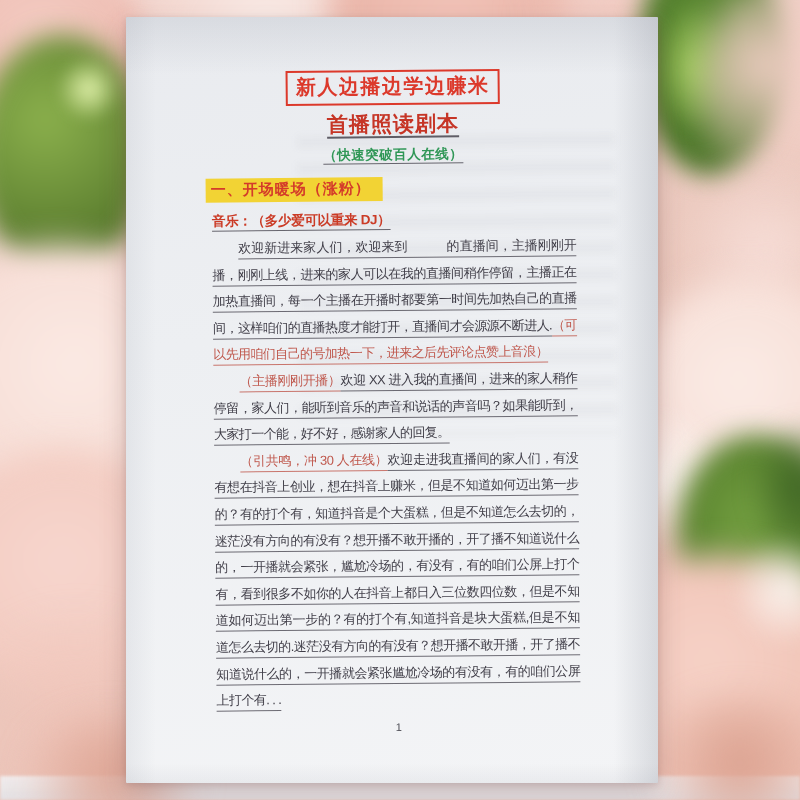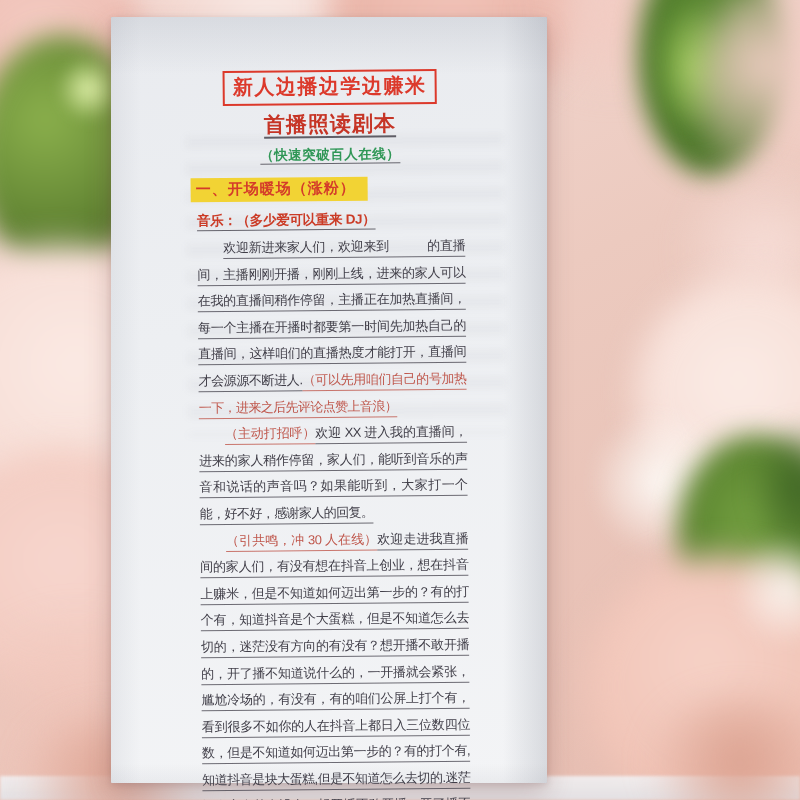--- a/index.html
+++ b/index.html
@@ -33,21 +33,21 @@
   .b19{left:645px;top:695px;width:190px;height:135px;background:radial-gradient(circle,#daa08e,rgba(218,160,142,0) 80%);z-index:2;}
   .b20{left:738px;top:538px;width:95px;height:105px;background:radial-gradient(circle,#faf3ee,rgba(250,243,238,0) 80%);filter:blur(10px);}
   
   .table-band{
     position:absolute;left:0;top:776px;width:800px;height:24px;z-index:1;
     background:linear-gradient(to bottom,#f3f6f9,#e2e8ee);
     opacity:.82;filter:blur(1.5px);
   }
   
   .paper{
-    position:absolute;left:111px;top:17px;width:436px;height:766px;z-index:3;
+    position:absolute;left:126px;top:17px;width:532px;height:766px;z-index:3;
     background:linear-gradient(172deg,#e9ebef 0%,#edeff2 40%,#f3f4f6 100%);
     box-shadow:0 10px 26px rgba(110,70,70,.28),0 2px 6px rgba(110,70,70,.18);
     border-radius:1px;
   }
   .paper::after{
     content:"";position:absolute;inset:0;pointer-events:none;
     background:
       linear-gradient(to bottom,rgba(148,153,165,.20),rgba(148,153,165,0) 58px),
       linear-gradient(to left,rgba(138,143,155,.26),rgba(138,143,155,0) 44px),
       linear-gradient(to right,rgba(138,143,155,.12),rgba(138,143,155,0) 30px),
@@ -150,20 +150,20 @@
       <div class="headw">
         <span class="hl">一、开场暖场（涨粉）</span>
       </div>
 
       <div class="musicw">
         <span class="music">音乐：（多少爱可以重来 DJ）</span>
       </div>
 
       <p class="par first"><span class="seg">欢迎新进来家人们，欢迎来到　　　的直播间，主播刚刚开播，刚刚上线，进来的家人可以在我的直播间稍作停留，主播正在加热直播间，每一个主播在开播时都要第一时间先加热自己的直播间，这样咱们的直播热度才能打开，直播间才会源源不断进人.</span><span class="seg red">（可以先用咱们自己的号加热一下，进来之后先评论点赞上音浪）</span></p>
 
-      <p class="par"><span class="seg red">（主动打招呼）</span><span class="seg">欢迎 XX 进入我的直播间，进来的家人稍作停留，家人们，能听到音乐的声音和说话的声音吗？如果能听到，大家打一个能，好不好，感谢家人的回复。</span></p>
+      <p class="par"><span class="seg red">（主播刚刚开播）</span><span class="seg">欢迎 XX 进入我的直播间，进来的家人稍作停留，家人们，能听到音乐的声音和说话的声音吗？如果能听到，大家打一个能，好不好，感谢家人的回复。</span></p>
 
       <p class="par"><span class="seg red">（引共鸣，冲 30 人在线）</span><span class="seg">欢迎走进我直播间的家人们，有没有想在抖音上创业，想在抖音上赚米，但是不知道如何迈出第一步的？有的打个有，知道抖音是个大蛋糕，但是不知道怎么去切的，迷茫没有方向的有没有？想开播不敢开播的，开了播不知道说什么的，一开播就会紧张，尴尬冷场的，有没有，有的咱们公屏上打个有，看到很多不如你的人在抖音上都日入三位数四位数，但是不知道如何迈出第一步的？有的打个有,知道抖音是块大蛋糕,但是不知道怎么去切的.迷茫没有方向的有没有？想开播不敢开播，开了播不知道说什么的，一开播就会紧张尴尬冷场的有没有，有的咱们公屏上打个有. . .</span></p>
 
       <div class="pageno">1</div>
     </div>
   </div>
 </div>
 
 </body></html>

